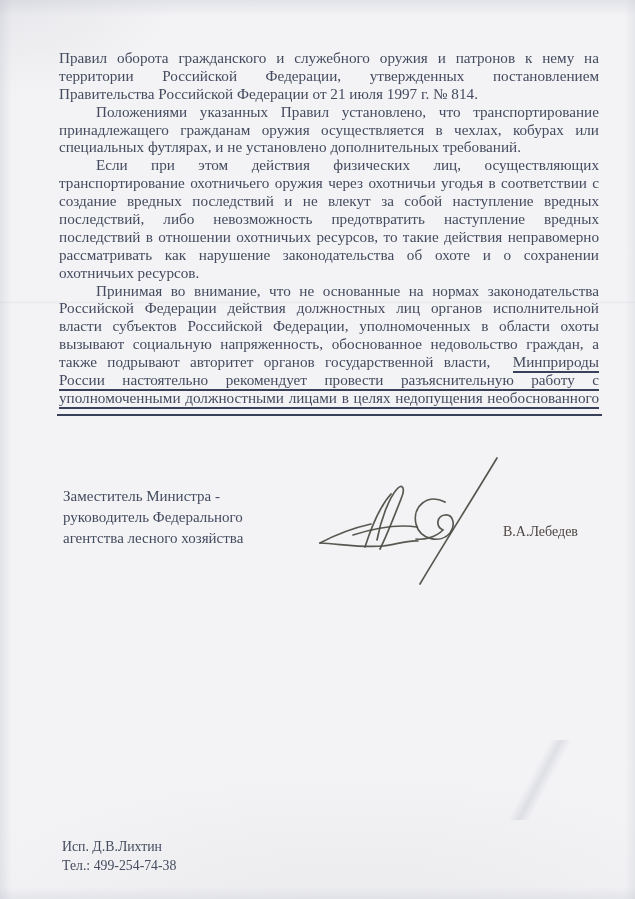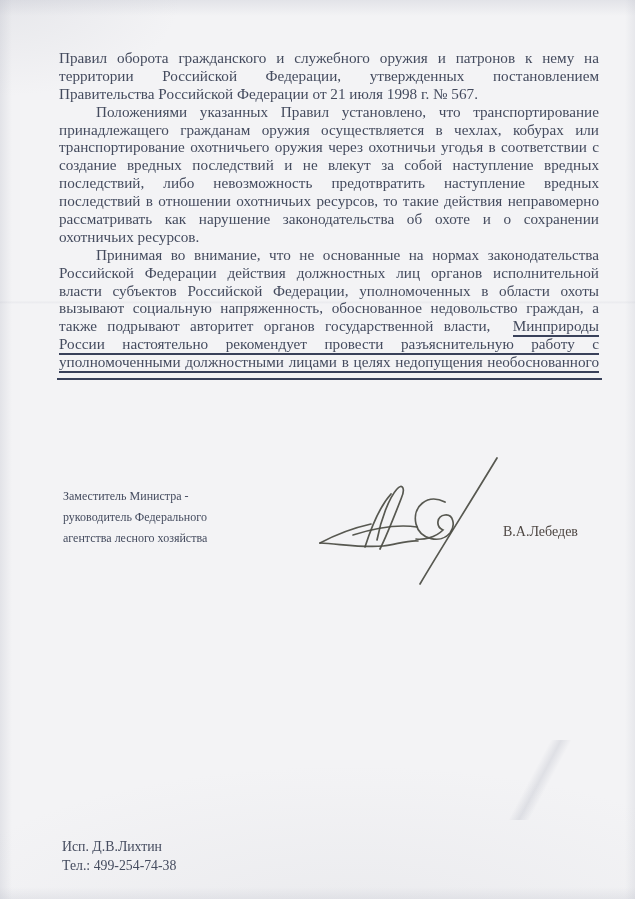--- a/index.html
+++ b/index.html
@@ -36,21 +36,21 @@
   .para { margin:0; }
   .line { height:17.9px; overflow:visible; }
   .line.j { text-align:justify; text-align-last:justify; }
   .para.indent .line.first { text-indent:37px; }
   .line.u { box-shadow:0 2px 0 0 var(--underline,#39415a); }
   .useg { border-bottom:2px solid var(--underline,#39415a); padding-bottom:1px;margin-left:12px; }
   .rule { height:2px; background:var(--underline,#39415a); margin:7px -3px 0 -2px; }
 
   .position-block {
     position:absolute; left:63px; top:486px;
-    color:var(--ink,#454b5e); font-size:12px; line-height:21px;
+    color:var(--ink,#454b5e); font-size:15px; line-height:21px;
   }
   .signatory-name {
     position:absolute; left:503px; top:524px;
     color:var(--name-ink,#4e4743); font-size:14px;
   }
   .signature-svg { position:absolute; left:295px; top:443px; }
   .signature-svg path { fill:none; stroke:var(--sig-ink,#4a4b42); stroke-width:1.7; stroke-linecap:round; opacity:0.92; }
 
   .footer-block {
     position:absolute; left:62px; top:799px;
@@ -64,27 +64,29 @@
 
   <div class="crease-br"></div>
   <div class="crease-mid"></div>
   <div class="speck s1"></div>
   <div class="speck s2"></div>
 
   <div class="letter-body">
       <div class="para">
         <div class="line j first"><span>Правил оборота гражданского и служебного оружия и патронов к нему на</span></div>
         <div class="line j"><span>территории Российской Федерации, утвержденных постановлением</span></div>
-        <div class="line"><span>Правительства Российской Федерации от 21 июля 1998 г. № 567.</span></div>
+        <div class="line"><span>Правительства Российской Федерации от 21 июля 1997 г. № 814.</span></div>
       </div>
       <div class="para indent">
         <div class="line j first"><span>Положениями указанных Правил установлено, что транспортирование</span></div>
         <div class="line j"><span>принадлежащего гражданам оружия осуществляется в чехлах, кобурах или</span></div>
+        <div class="line"><span>специальных футлярах, и не установлено дополнительных требований.</span></div>
       </div>
       <div class="para indent">
+        <div class="line j first"><span>Если при этом действия физических лиц, осуществляющих</span></div>
         <div class="line j"><span>транспортирование охотничьего оружия через охотничьи угодья в соответствии с</span></div>
         <div class="line j"><span>создание вредных последствий и не влекут за собой наступление вредных</span></div>
         <div class="line j"><span>последствий, либо невозможность предотвратить наступление вредных</span></div>
         <div class="line j"><span>последствий в отношении охотничьих ресурсов, то такие действия неправомерно</span></div>
         <div class="line j"><span>рассматривать как нарушение законодательства об охоте и о сохранении</span></div>
         <div class="line"><span>охотничьих ресурсов.</span></div>
       </div>
       <div class="para indent">
         <div class="line j first"><span>Принимая во внимание, что не основанные на нормах законодательства</span></div>
         <div class="line j"><span>Российской Федерации действия должностных лиц органов исполнительной</span></div>

